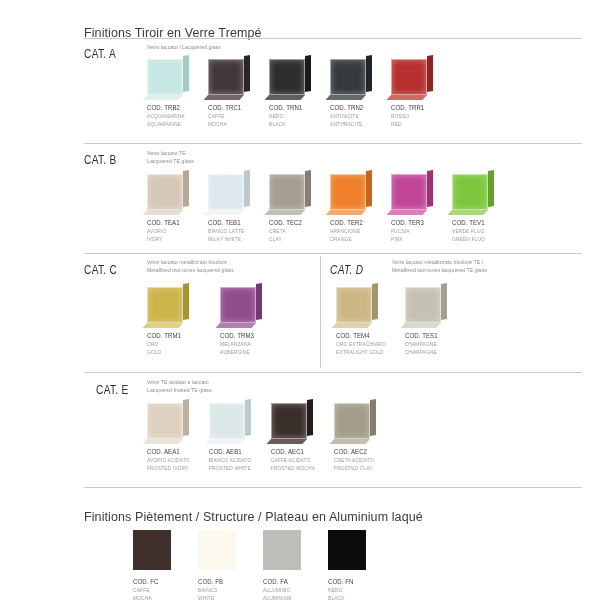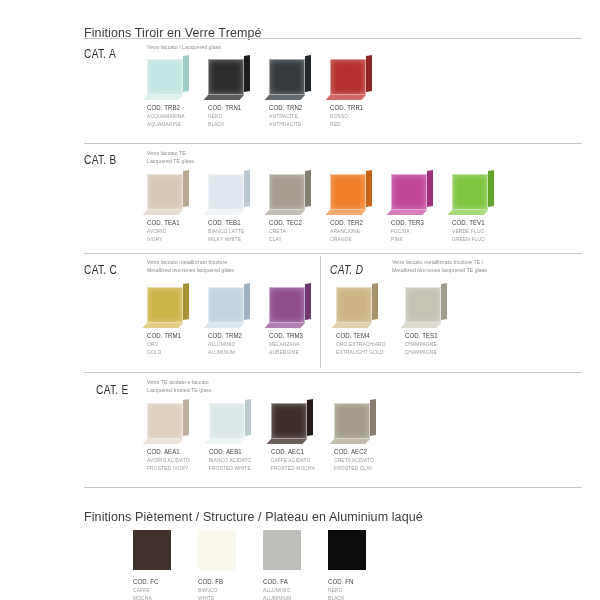--- a/index.html
+++ b/index.html
@@ -111,20 +111,30 @@
           <div class="face" style="background: rgb(197, 230, 226); border: 1px solid rgba(255, 255, 255, 0.55); box-shadow: rgba(255, 255, 255, 0.35) 0px 0px 6px inset;"></div>
           <div class="edge" style="background: rgb(158, 205, 200);"></div>
           <div class="bottom" style="background: rgb(216, 238, 235);"></div>
         </div>
         <div class="code">COD. TRB2</div>
         <div class="names">ACQUAMARINA
 AQUAMARINE</div>
       </div>
       <div class="swatch-cell">
         <div class="panel">
+          <div class="face" style="background: rgb(68, 57, 58); border: 1px solid rgba(255, 255, 255, 0.55); box-shadow: rgba(255, 255, 255, 0.35) 0px 0px 6px inset;"></div>
+          <div class="edge" style="background: rgb(46, 38, 38);"></div>
+          <div class="bottom" style="background: rgb(90, 77, 78);"></div>
+        </div>
+        <div class="code">COD. TRC1</div>
+        <div class="names">CAFFE
+MOCHA</div>
+      </div>
+      <div class="swatch-cell">
+        <div class="panel">
           <div class="face" style="background: rgb(45, 45, 47); border: 1px solid rgba(255, 255, 255, 0.55); box-shadow: rgba(255, 255, 255, 0.35) 0px 0px 6px inset;"></div>
           <div class="edge" style="background: rgb(27, 27, 29);"></div>
           <div class="bottom" style="background: rgb(66, 66, 69);"></div>
         </div>
         <div class="code">COD. TRN1</div>
         <div class="names">NERO
 BLACK</div>
       </div>
       <div class="swatch-cell">
         <div class="panel">
@@ -214,43 +224,33 @@
         <div class="names">VERDE FLUO
 GREEN FLUO</div>
       </div>
     </div>
 
   <div class="cat" style="left:84px;top:262px;">
     <div class="cat-label">CAT. C</div>
   </div>
   <div class="cat-desc" style="position:absolute;left:147px;top:259px;">Vetro laccato metallizzato bicolore
 Metallized two-tones lacquered glass</div>
-  <div class="swatch-row" id="row-c" style="left: 147px; top: 284px; gap: 19px;">
+  <div class="swatch-row" id="row-c" style="left: 147px; top: 284px; gap: 31px;">
       <div class="swatch-cell">
         <div class="panel">
           <div class="face" style="background: rgb(205, 180, 73); border: 1px solid rgba(255, 255, 255, 0.55); box-shadow: rgba(255, 255, 255, 0.35) 0px 0px 6px inset;"></div>
           <div class="edge" style="background: rgb(168, 145, 50);"></div>
           <div class="bottom" style="background: rgb(220, 200, 109);"></div>
         </div>
         <div class="code">COD. TRM1</div>
         <div class="names">ORO
 GOLD</div>
       </div>
       <div class="swatch-cell">
         <div class="panel">
-          <div class="face" style="background: rgb(194, 212, 222); border: 1px solid rgba(255, 255, 255, 0.55); box-shadow: rgba(255, 255, 255, 0.35) 0px 0px 6px inset;"></div>
-          <div class="edge" style="background: rgb(158, 179, 191);"></div>
-          <div class="bottom" style="background: rgb(213, 226, 234);"></div>
-        </div>
-        <div class="code">COD. TRM2</div>
-        <div class="names">ALLUMINIO
-ALUMINUM</div>
-      </div>
-      <div class="swatch-cell">
-        <div class="panel">
           <div class="face" style="background: rgb(143, 77, 142); border: 1px solid rgba(255, 255, 255, 0.55); box-shadow: rgba(255, 255, 255, 0.35) 0px 0px 6px inset;"></div>
           <div class="edge" style="background: rgb(112, 57, 111);"></div>
           <div class="bottom" style="background: rgb(164, 104, 163);"></div>
         </div>
         <div class="code">COD. TRM3</div>
         <div class="names">MELANZANA
 AUBERGINE</div>
       </div>
     </div>
 

